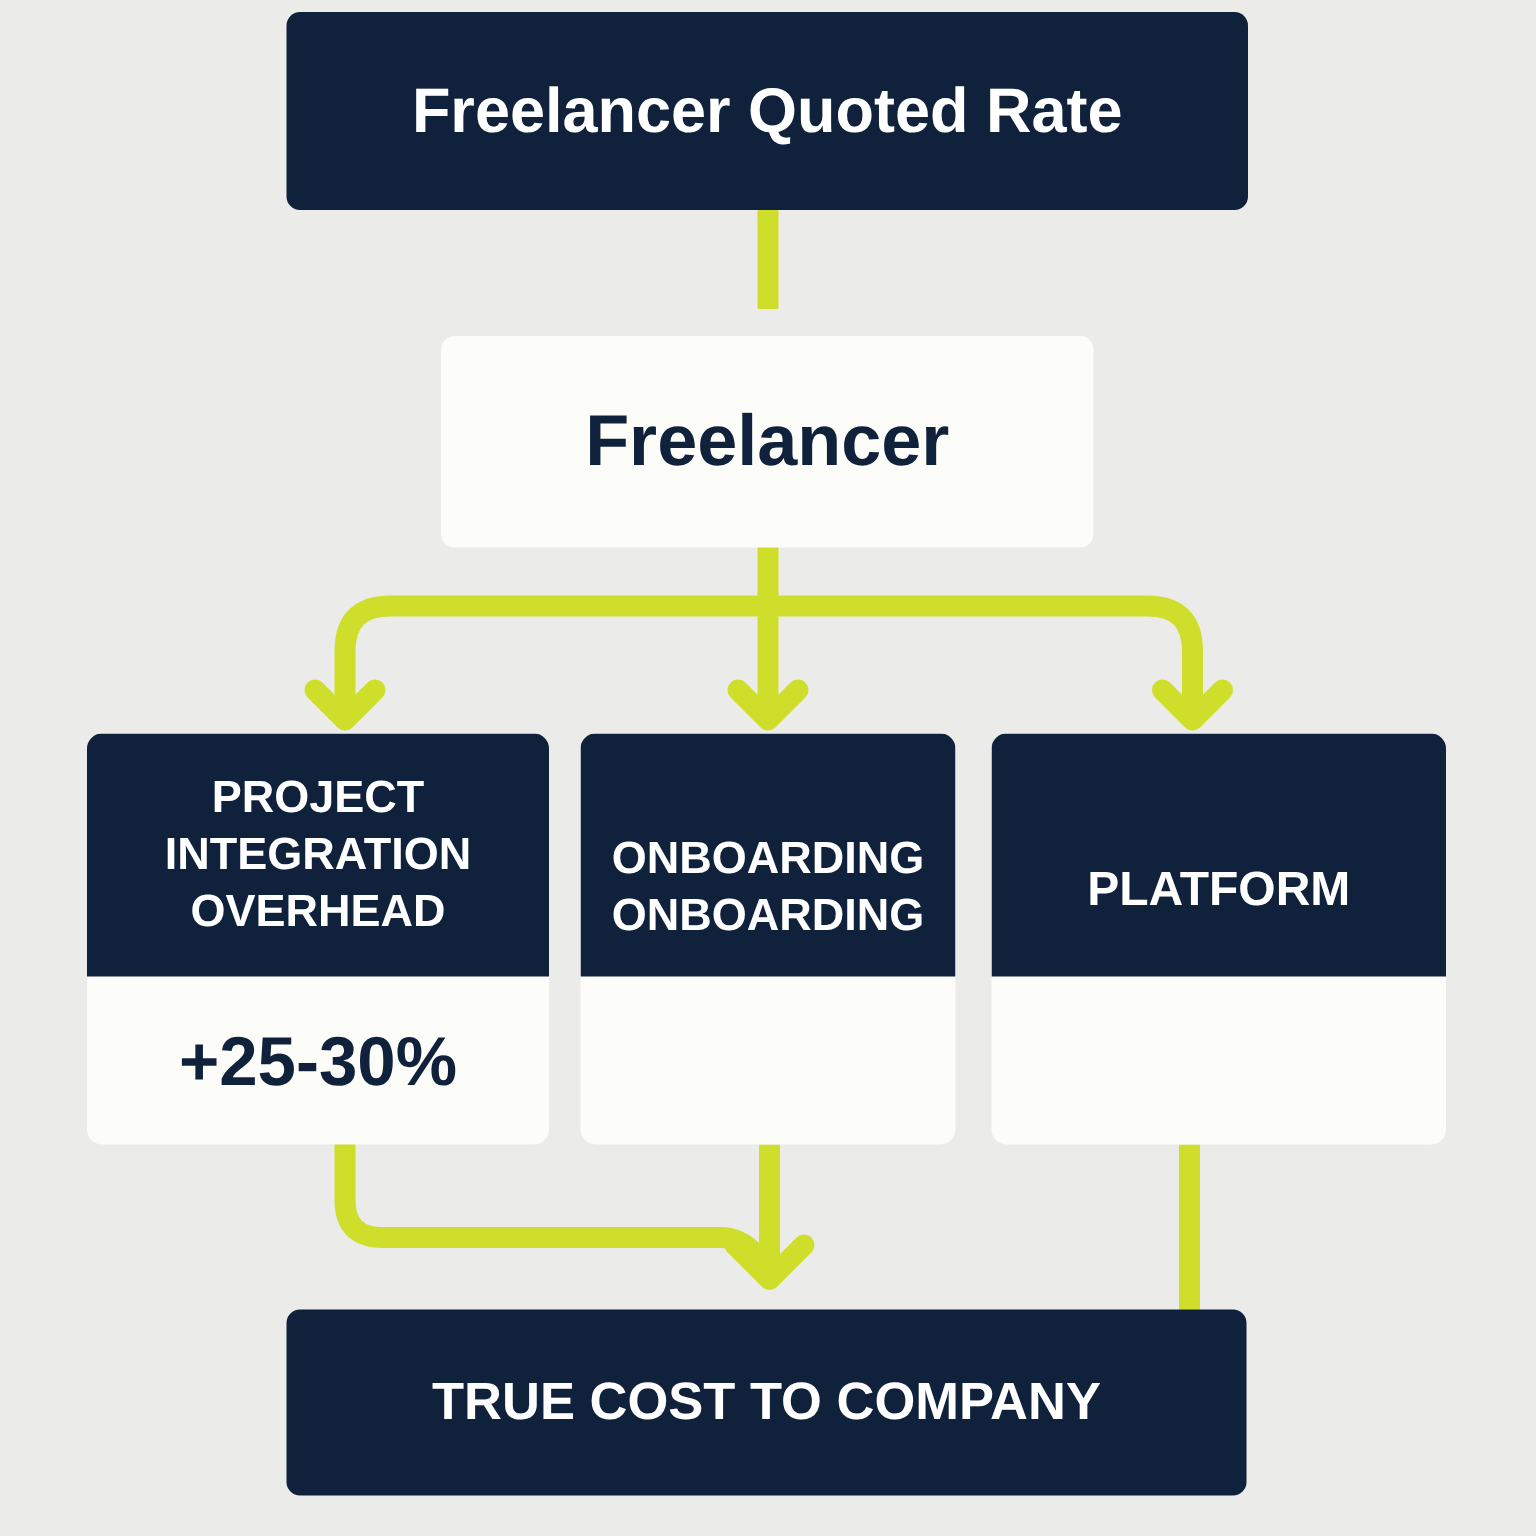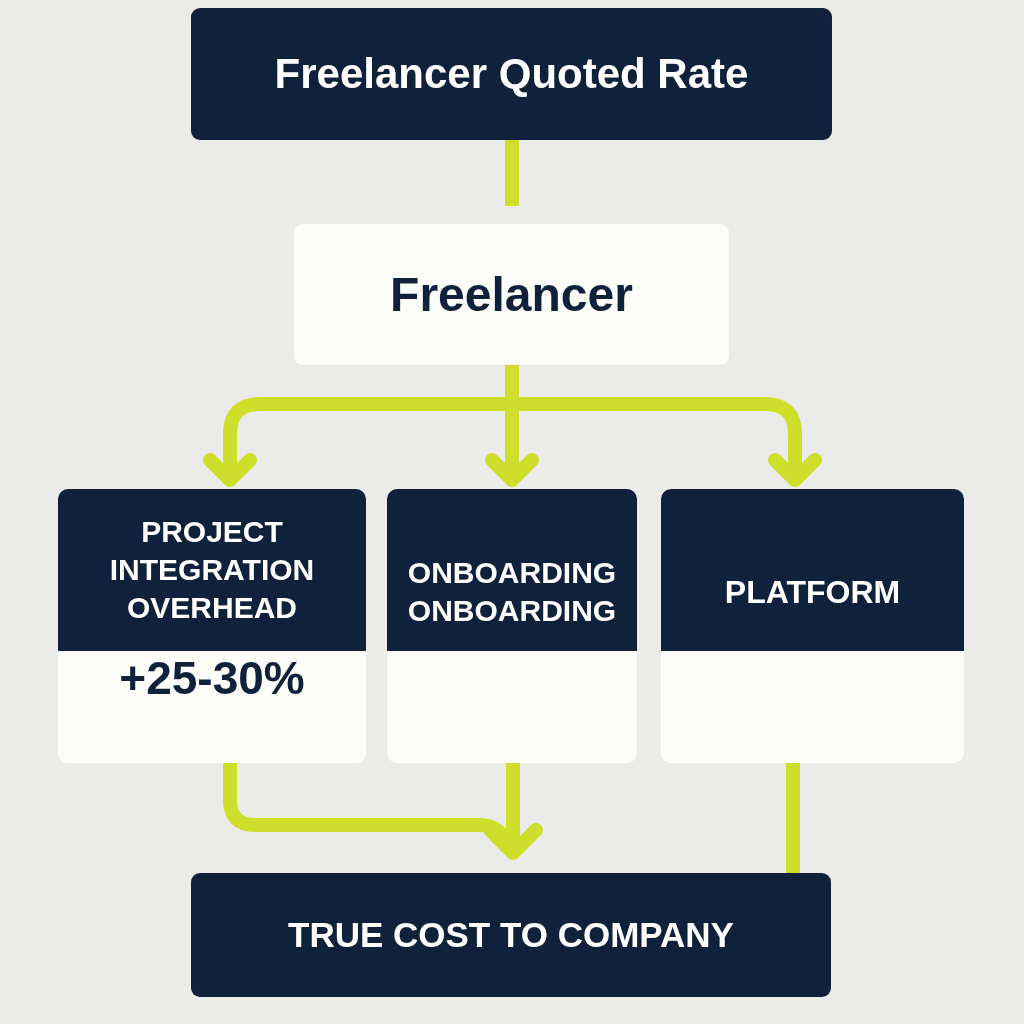--- a/index.html
+++ b/index.html
@@ -23,21 +23,21 @@
     position: absolute; top: 489px; height: 274px; border-radius: 10px; overflow: hidden;
     background: #fcfcf8; box-sizing: border-box;
   }
   .card-head {
     height: 162px; background: #0f213b; color: #fff;
     display: flex; align-items: center; justify-content: center; text-align: center;
     font-weight: bold; font-size: 30px; line-height: 38px; padding: 0 10px; box-sizing: border-box;
   }
   .card-head.upper { align-items: center; padding-top: 44px; }
   .card-body {
-    height: 112px; display: flex; justify-content: center;
+    height: 112px; display: flex; align-items: center; justify-content: center;
     color: #0f213b; font-weight: bold; font-size: 46px;
   }
   .line-text { display: block; }
 </style>
 </head>
 <body>
 
 <svg class="connectors" viewBox="0 0 1024 1024">
   <g fill="none" stroke="#cfde2a" stroke-width="14" stroke-linecap="round" stroke-linejoin="round">
 

